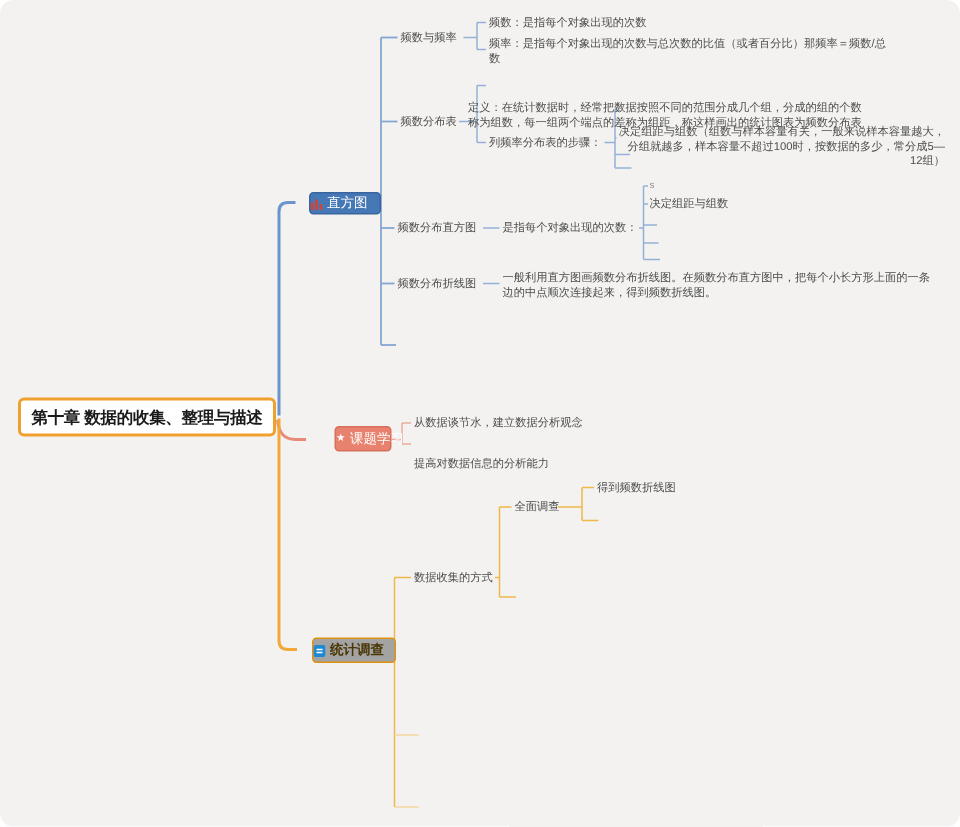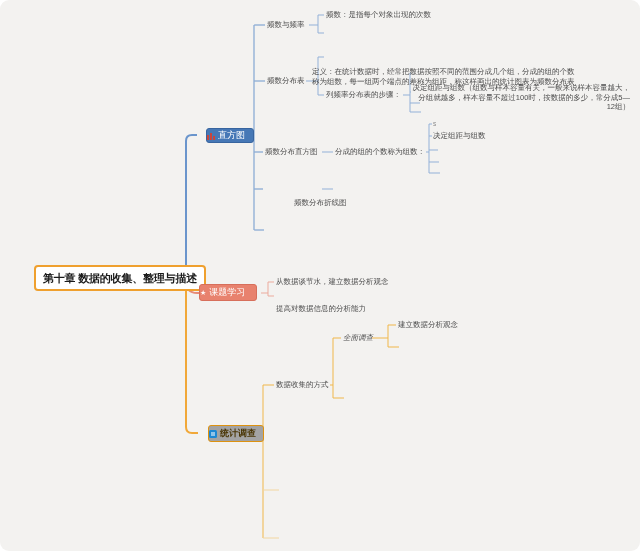--- a/index.html
+++ b/index.html
@@ -1,21 +1,21 @@
 <!DOCTYPE html>
 <html><head>
 <meta charset="utf-8">
 <style>
   html,body{margin:0;padding:0;background:#fff;}
   .canvas{position:relative;width:640px;height:551px;background:#f3f2f0;border-radius:9px;overflow:hidden;
           font-family:"Liberation Sans",sans-serif;}
   svg.lines{position:absolute;left:0;top:0;}
   .root{position:absolute;left:12px;top:265px;width:172px;height:26px;background:#fff;
         border:2px solid #efa02e;border-radius:4px;display:flex;align-items:center;justify-content:center;
-        font-weight:700;font-size:11px;color:#1b1b1b;letter-spacing:-0.2px;box-sizing:border-box;cursor:pointer;margin-left:22px;}
+        font-weight:700;font-size:11px;color:#1b1b1b;letter-spacing:-0.2px;box-sizing:border-box;cursor:pointer;}
   .node{position:absolute;display:flex;align-items:center;justify-content:flex-start;gap:3px;
         border-radius:3px;font-size:9px;box-sizing:border-box;cursor:pointer;white-space:nowrap;margin-left:10px;}
   .node.blue{background:#4678b6;border:1px solid #38659f;color:#fff;}
   .node.coral{background:#e8826e;border:1px solid #d76f5b;color:#fff;}
   .node.yellow{background:#a3a3a3;border:1px solid #dd9210;color:#4a3605;font-weight:700;}
   .t{position:absolute;font-size:7.5px;line-height:9.5px;color:#4d4d4d;cursor:pointer;}
   .nw{white-space:nowrap;}
   .mini{font-size:6.5px;line-height:8px;color:#8a8a8a;}
   .ic{display:inline-flex;align-items:center;line-height:0;}
   .star{color:rgba(255,255,255,.95);font-size:7px;line-height:7px;}
@@ -105,48 +105,50 @@
           <rect x="0" y="3" width="2" height="5" fill="#c9463d"></rect>
           <rect x="3" y="1" width="2" height="7" fill="#c9463d"></rect>
           <rect x="6" y="4" width="2" height="4" fill="#c9463d"></rect>
         </svg>
     </span>
     <span>直方图</span>
   </div>
 
   <div class="t nw" style="left:267px;top:20px;">频数与频率</div>
   <div class="t nw" style="left:326px;top:10px;">频数：是指每个对象出现的次数</div>
+  <div class="t" style="left:326px;top:24px;width:272px;">频率：是指每个对象出现的次数与总次数的比值（或者百分比）那频率＝频数/总数</div>
 
   <div class="t nw" style="left:267px;top:76px;">频数分布表</div>
   <div class="t" style="left:312px;top:43px;width:268px;margin-top:24px;">定义：在统计数据时，经常把数据按照不同的范围分成几个组，分成的组的个数称为组数，每一组两个端点的差称为组距，称这样画出的统计图表为频数分布表</div>
   <div class="t nw" style="left:326px;top:90px;">列频率分布表的步骤：</div>
   <div class="t nw mini" style="left:412px;top:69px;">s</div>
   <div class="t" style="left:412px;top:83px;width:218px;text-align:right;">决定组距与组数（组数与样本容量有关，一般来说样本容量越大，分组就越多，样本容量不超过100时，按数据的多少，常分成5—12组）</div>
 
   <div class="t nw" style="left:265px;top:147px;">频数分布直方图</div>
-  <div class="t nw" style="left:335px;top:147px;">分成的组的个数称为组数：</div>
+  <div class="t nw" style="left:335px;top:147px;">是指每个对象出现的次数：</div>
   <div class="t nw mini" style="left:433px;top:120px;">s</div>
   <div class="t nw" style="left:433px;top:131px;">决定组距与组数</div>
 
-  <div class="t nw" style="left:265px;top:198px;margin-left:29px;">频数分布折线图</div>
+  <div class="t nw" style="left:265px;top:184px;">频数分布折线图</div>
+  <div class="t" style="left:335px;top:180px;width:290px;">一般利用直方图画频数分布折线图。在频数分布直方图中，把每个小长方形上面的一条边的中点顺次连接起来，得到频数折线图。</div>
 
-  <div class="node coral" style="left:189px;top:284px;width:58px;height:17px;">
+  <div class="node coral" style="left:213px;top:284px;width:38px;height:17px;">
     <span class="ic star">★</span>
     <span>课题学习</span>
   </div>
   <div class="t nw" style="left:276px;top:277px;">从数据谈节水，建立数据分析观念</div>
   <div class="t nw" style="left:276px;top:291px;margin-top:13px;">提高对数据信息的分析能力</div>
 
   <div class="node yellow" style="left:198px;top:425px;width:56px;height:17px;">
     <span class="ic">
       <svg width="8" height="8">
           <rect width="8" height="8" rx="1.5" fill="#1e88d2"></rect>
           <rect x="2" y="2.5" width="4" height="1" fill="#fff"></rect>
           <rect x="2" y="4.5" width="4" height="1" fill="#fff"></rect>
         </svg>
     </span>
     <span>统计调查</span>
   </div>
   <div class="t nw" style="left:276px;top:380px;">数据收集的方式</div>
-  <div class="t nw" style="left:343px;top:333px;font-style:italic;">全面调查</div>
-  <div class="t nw" style="left:398px;top:320px;">建立数据分析观念</div>
+  <div class="t nw" style="left:343px;top:333px;">全面调查</div>
+  <div class="t nw" style="left:398px;top:320px;">得到频数折线图</div>
 
 </div>
 
 </body></html>

